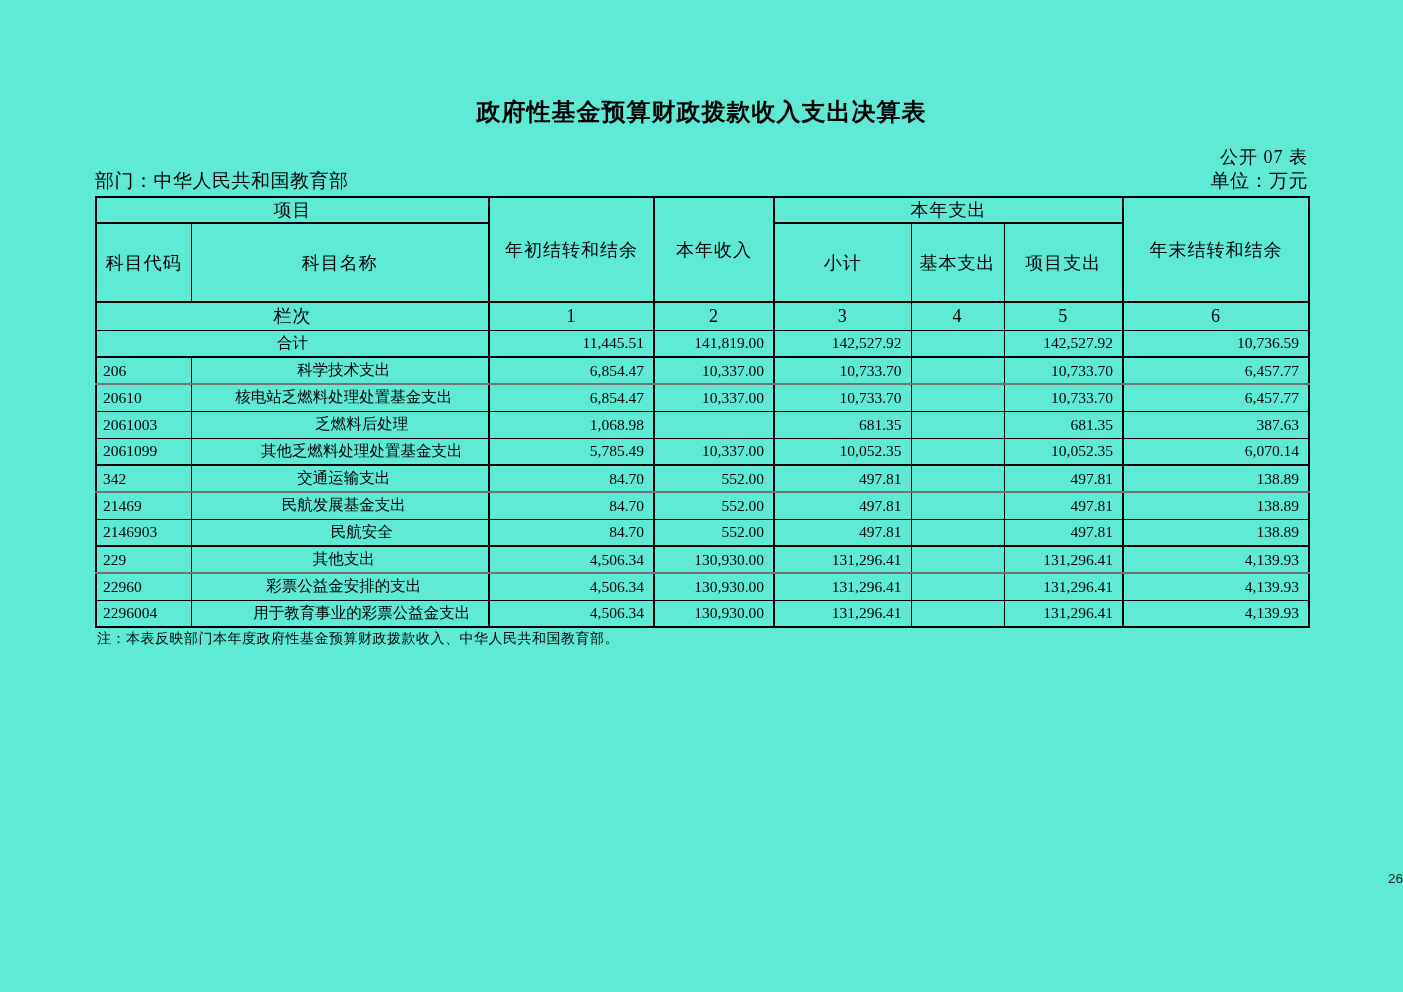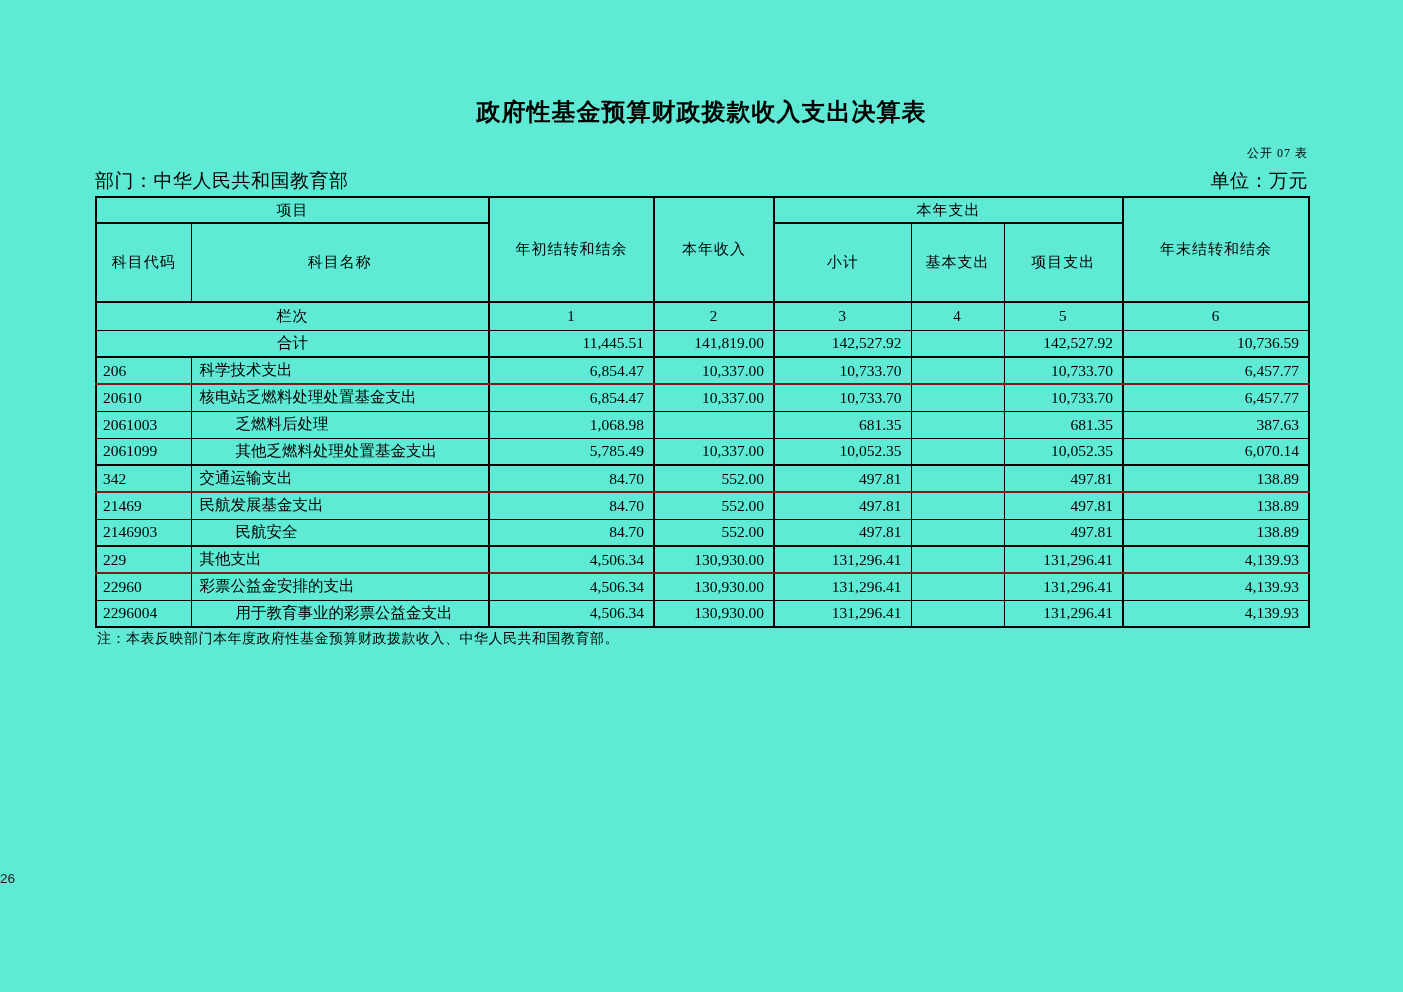--- a/index.html
+++ b/index.html
@@ -8,58 +8,58 @@
     background:#5eead4; color:#000;
     font-family:"Liberation Serif","DejaVu Serif",serif;
     overflow:hidden;
   }
   .title {
     position:absolute; top:96px; left:95px; width:1213px;
     text-align:center; font-size:24px; font-weight:bold; letter-spacing:1px;
     white-space:nowrap;
   }
   .code-label {
-    position:absolute; top:145px; right:95px; font-size:12px; letter-spacing:1px;text-align:center;
+    position:absolute; top:145px; right:95px; font-size:18px; letter-spacing:1px;text-align:center;
   }
   .meta {
     position:absolute; top:168px; left:95px; width:1213px;
     display:flex; justify-content:space-between; font-size:19px; letter-spacing:0.5px;
   }
   table.budget {
     position:absolute; top:196px; left:95px; width:1213px;
     border-collapse:collapse; table-layout:fixed;
     border:2px solid #000;
     font-size:15.5px;
   }
   col.thick-right { border-right:2px solid #000; }
   td,th {
     border:1px solid #000; padding:0; margin:0;
     white-space:nowrap; overflow:hidden;
     font-weight:normal; vertical-align:middle;
   }
-  th { text-align:center; font-size:15px; letter-spacing:1px; }
+  th { text-align:center; font-size:18px; letter-spacing:1px; }
   tr.h1 { height:26px; }
   tr.h2 { height:79px;margin-left:38px; }
   tr.colnum { height:28px; }
   tbody tr { height:27px; }
   th.group-bottom { border-bottom:2px solid #000; }
   tr.thick-bottom { border-bottom:2px solid #000; }
-  tr.section-row { border-top:2px solid #000; border-bottom:2px solid #7f1d1d; }
+  tr.section-row { border-top:2px solid #000; border-bottom:2px solid #737373; }
   tr.total-row { border-bottom:2px solid #000; }
   tr.bold { font-weight:bold; }
   td.code { text-align:left; padding-left:6px; }
-  td.name { text-align:left; padding-left:8px; }
+  td.name { text-align:center; padding-left:8px; }
   td.name.indent { padding-left:44px; }
   td.name-center { text-align:center; }
   td.num { text-align:right; padding-right:9px; }
   .note {
     position:absolute; top:630px; left:97px; font-size:14px; letter-spacing:0.5px;
   }
   .pagenum {
-    position:absolute; top:871px; left:0; width:100%; text-align:left;
+    position:absolute; top:871px; left:0; width:100%; text-align:right;
     font-size:13.5px; font-family:"Liberation Sans",sans-serif; color:#1a1a1a;
   }
 </style>
 </head>
 <body>
 
 <div class="page">
 
   <div class="title">政府性基金预算财政拨款收入支出决算表</div>
 

